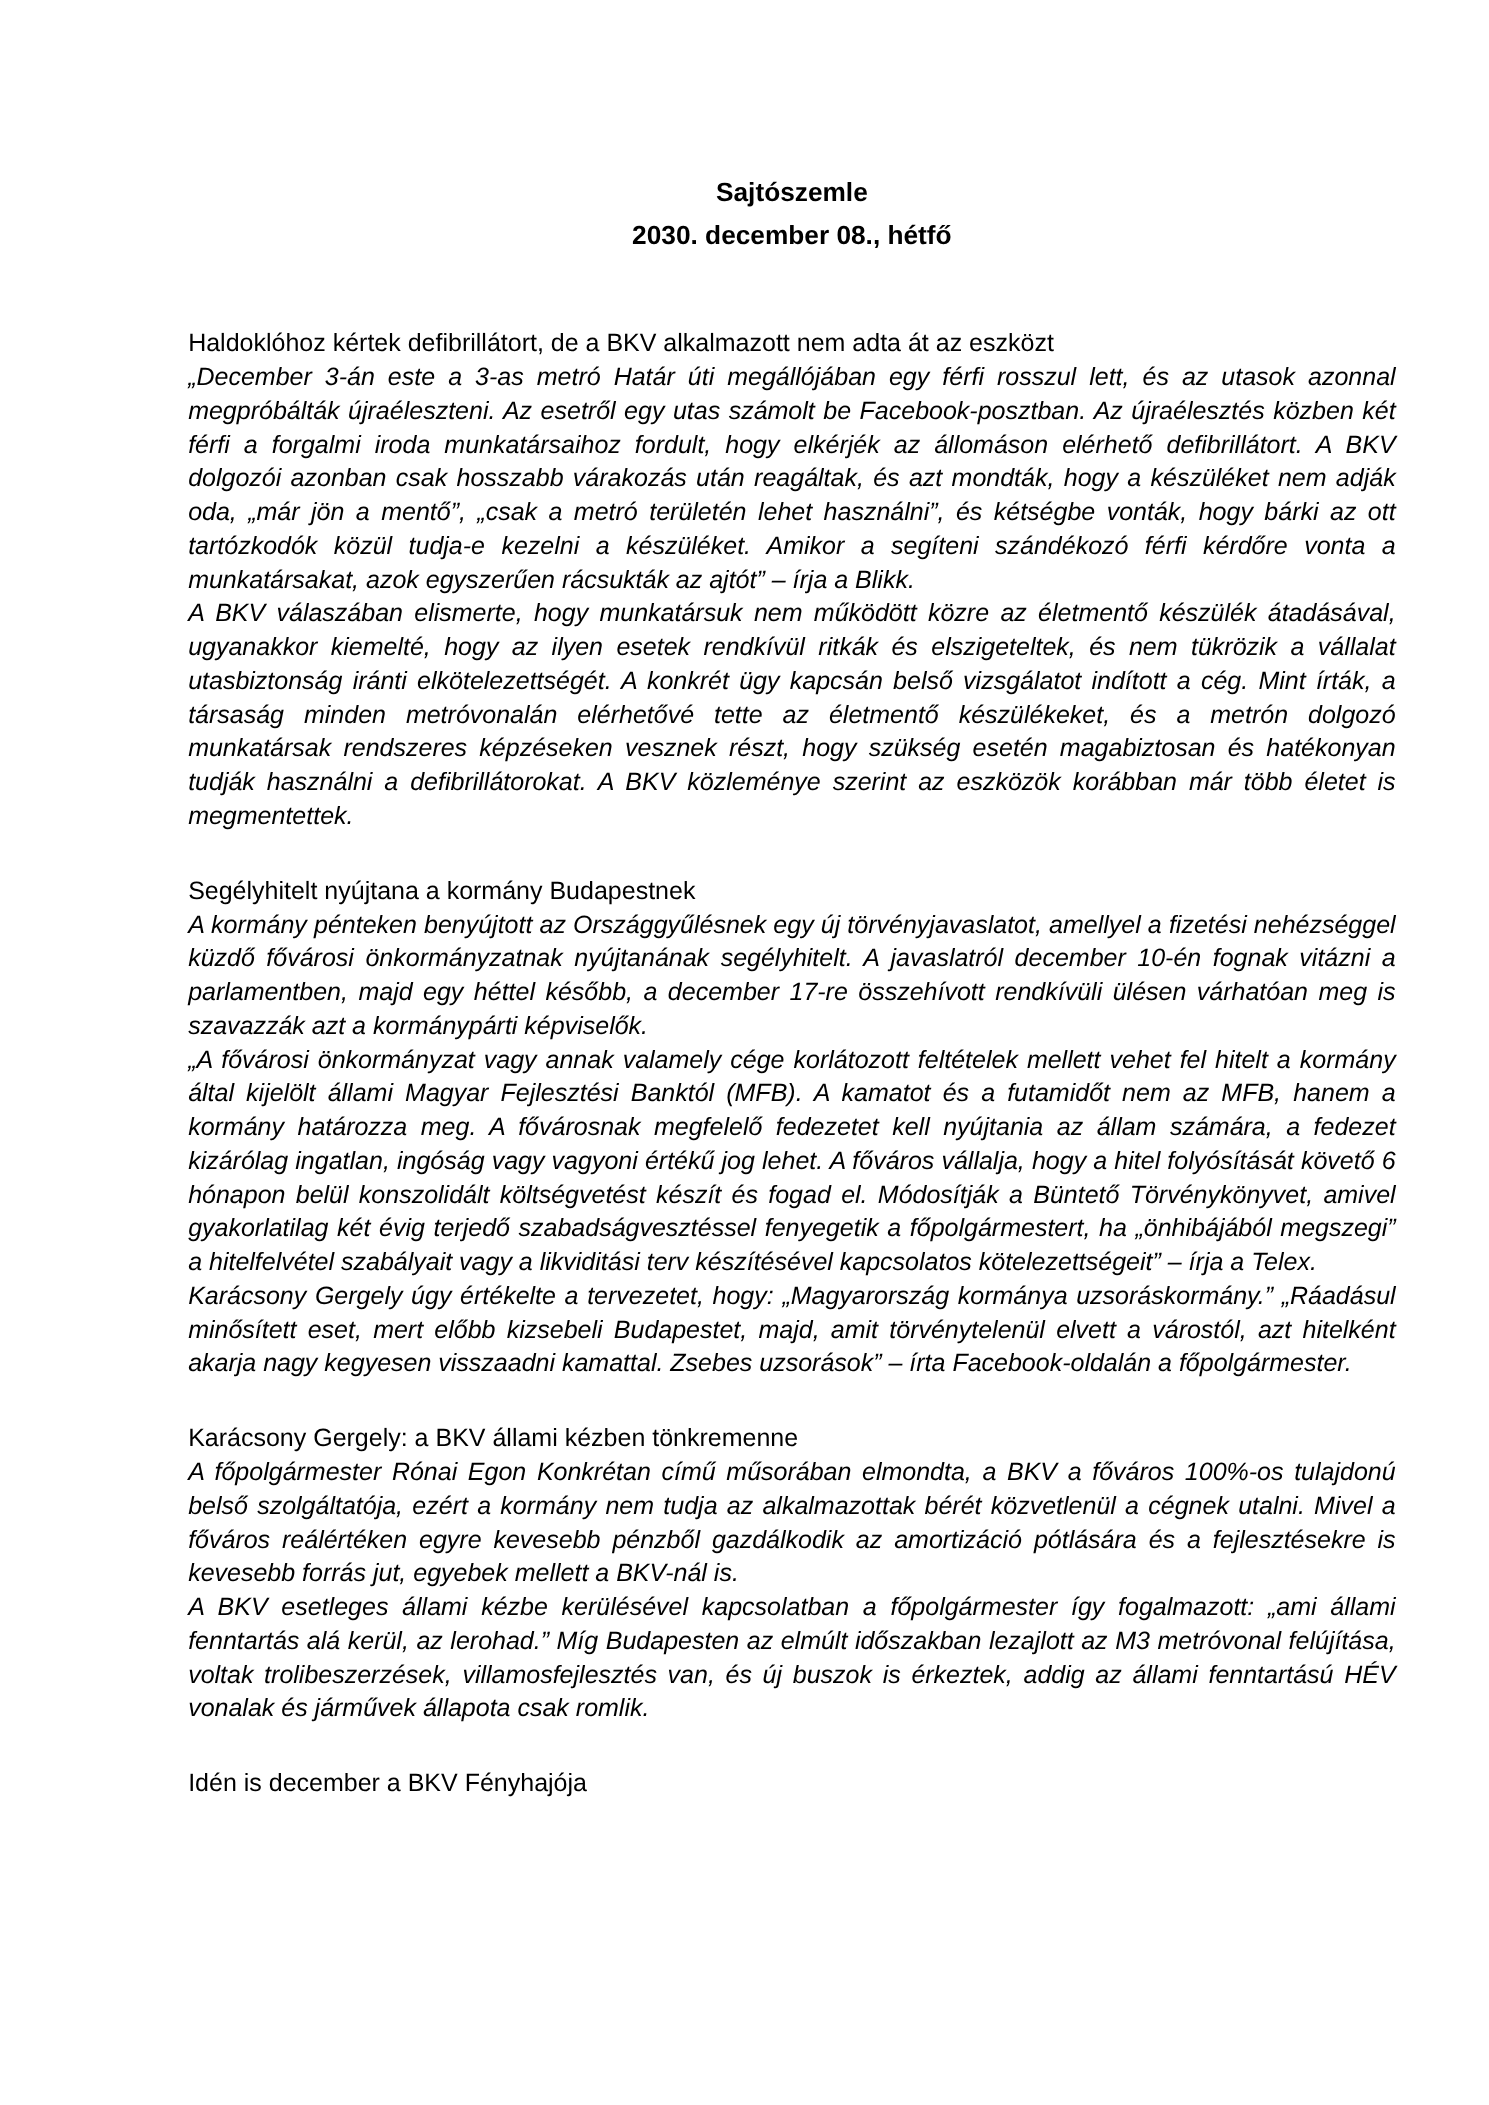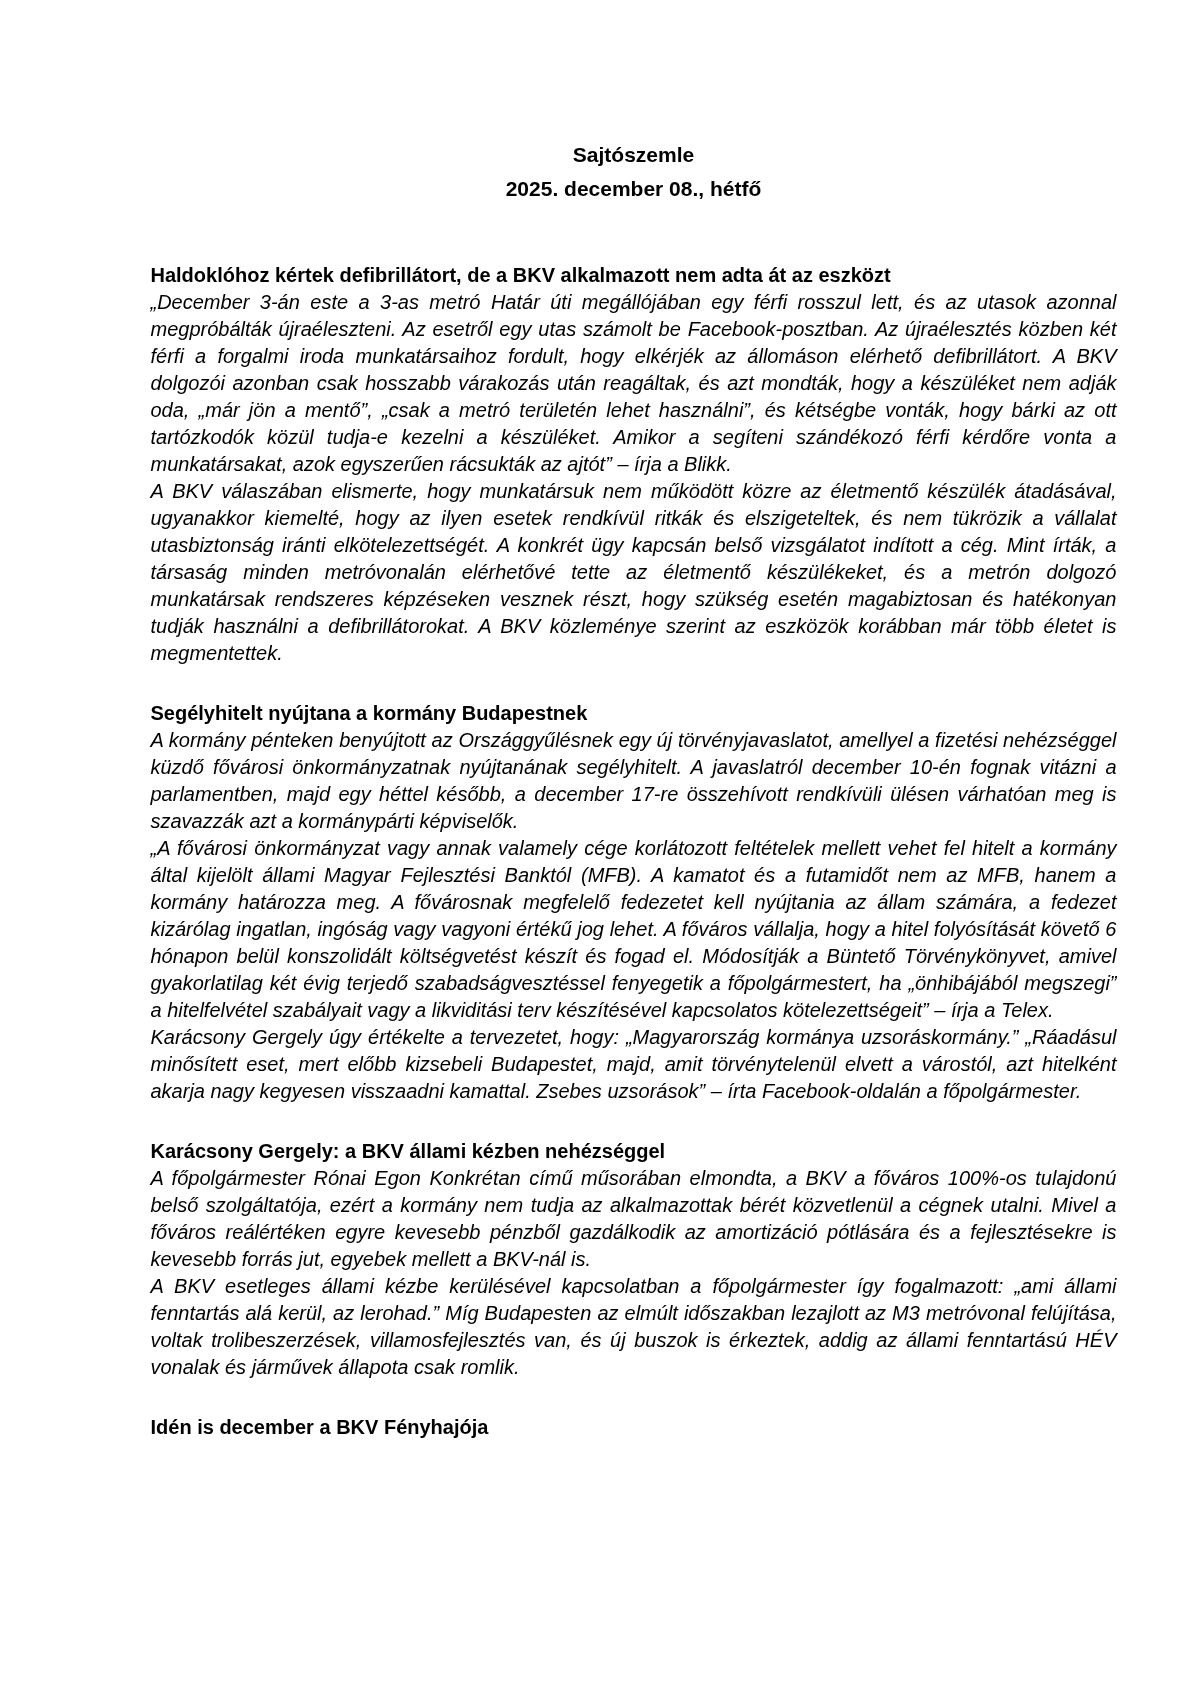--- a/index.html
+++ b/index.html
@@ -29,59 +29,59 @@
     margin: 0 0 56px 0;
   }
   .doc-title, .doc-date {
     white-space: nowrap;
   }
   .doc-section + .doc-section {
     margin-top: 33px;
   }
   .section-heading {
     font-size: 20px;
-    font-weight: 700;
+    font-weight: 400;
     line-height: 27px;
     margin: 0;
     padding: 0;
     text-align: left;
   }
   .body-paragraph {
     margin: 0;
     padding: 0;
     line-height: 27px;
     text-align: justify;
     font-style: italic;
   }
 </style>
 </head>
 <body>
 
 <div class="page">
 
   <header class="doc-header">
     <div class="doc-title">Sajtószemle</div>
-    <div class="doc-date">2025. december 08., hétfő</div>
+    <div class="doc-date">2030. december 08., hétfő</div>
   </header>
 
   <section class="doc-section">
     <h2 class="section-heading">Haldoklóhoz kértek defibrillátort, de a BKV alkalmazott nem adta át az eszközt</h2>
     <p class="body-paragraph">„December 3-án este a 3-as metró Határ úti megállójában egy férfi rosszul lett, és az utasok azonnal megpróbálták újraéleszteni. Az esetről egy utas számolt be Facebook-posztban. Az újraélesztés közben két férfi a forgalmi iroda munkatársaihoz fordult, hogy elkérjék az állomáson elérhető defibrillátort. A BKV dolgozói azonban csak hosszabb várakozás után reagáltak, és azt mondták, hogy a készüléket nem adják oda, „már jön a mentő”, „csak a metró területén lehet használni”, és kétségbe vonták, hogy bárki az ott tartózkodók közül tudja-e kezelni a készüléket. Amikor a segíteni szándékozó férfi kérdőre vonta a munkatársakat, azok egyszerűen rácsukták az ajtót” – írja a Blikk.</p>
     <p class="body-paragraph">A BKV válaszában elismerte, hogy munkatársuk nem működött közre az életmentő készülék átadásával, ugyanakkor kiemelté, hogy az ilyen esetek rendkívül ritkák és elszigeteltek, és nem tükrözik a vállalat utasbiztonság iránti elkötelezettségét. A konkrét ügy kapcsán belső vizsgálatot indított a cég. Mint írták, a társaság minden metróvonalán elérhetővé tette az életmentő készülékeket, és a metrón dolgozó munkatársak rendszeres képzéseken vesznek részt, hogy szükség esetén magabiztosan és hatékonyan tudják használni a defibrillátorokat. A BKV közleménye szerint az eszközök korábban már több életet is megmentettek.</p>
   </section>
 
   <section class="doc-section">
     <h2 class="section-heading">Segélyhitelt nyújtana a kormány Budapestnek</h2>
     <p class="body-paragraph">A kormány pénteken benyújtott az Országgyűlésnek egy új törvényjavaslatot, amellyel a fizetési nehézséggel küzdő fővárosi önkormányzatnak nyújtanának segélyhitelt. A javaslatról december 10-én fognak vitázni a parlamentben, majd egy héttel később, a december 17-re összehívott rendkívüli ülésen várhatóan meg is szavazzák azt a kormánypárti képviselők.</p>
     <p class="body-paragraph">„A fővárosi önkormányzat vagy annak valamely cége korlátozott feltételek mellett vehet fel hitelt a kormány által kijelölt állami Magyar Fejlesztési Banktól (MFB). A kamatot és a futamidőt nem az MFB, hanem a kormány határozza meg. A fővárosnak megfelelő fedezetet kell nyújtania az állam számára, a fedezet kizárólag ingatlan, ingóság vagy vagyoni értékű jog lehet. A főváros vállalja, hogy a hitel folyósítását követő 6 hónapon belül konszolidált költségvetést készít és fogad el. Módosítják a Büntető Törvénykönyvet, amivel gyakorlatilag két évig terjedő szabadságvesztéssel fenyegetik a főpolgármestert, ha „önhibájából megszegi” a hitelfelvétel szabályait vagy a likviditási terv készítésével kapcsolatos kötelezettségeit” – írja a Telex.</p>
     <p class="body-paragraph">Karácsony Gergely úgy értékelte a tervezetet, hogy: „Magyarország kormánya uzsoráskormány.” „Ráadásul minősített eset, mert előbb kizsebeli Budapestet, majd, amit törvénytelenül elvett a várostól, azt hitelként akarja nagy kegyesen visszaadni kamattal. Zsebes uzsorások” – írta Facebook-oldalán a főpolgármester.</p>
   </section>
 
   <section class="doc-section">
-    <h2 class="section-heading">Karácsony Gergely: a BKV állami kézben nehézséggel</h2>
+    <h2 class="section-heading">Karácsony Gergely: a BKV állami kézben tönkremenne</h2>
     <p class="body-paragraph">A főpolgármester Rónai Egon Konkrétan című műsorában elmondta, a BKV a főváros 100%-os tulajdonú belső szolgáltatója, ezért a kormány nem tudja az alkalmazottak bérét közvetlenül a cégnek utalni. Mivel a főváros reálértéken egyre kevesebb pénzből gazdálkodik az amortizáció pótlására és a fejlesztésekre is kevesebb forrás jut, egyebek mellett a BKV-nál is.</p>
     <p class="body-paragraph">A BKV esetleges állami kézbe kerülésével kapcsolatban a főpolgármester így fogalmazott: „ami állami fenntartás alá kerül, az lerohad.” Míg Budapesten az elmúlt időszakban lezajlott az M3 metróvonal felújítása, voltak trolibeszerzések, villamosfejlesztés van, és új buszok is érkeztek, addig az állami fenntartású HÉV vonalak és járművek állapota csak romlik.</p>
   </section>
 
   <section class="doc-section">
     <h2 class="section-heading">Idén is december a BKV Fényhajója</h2>
   </section>
 
 </div>
 

